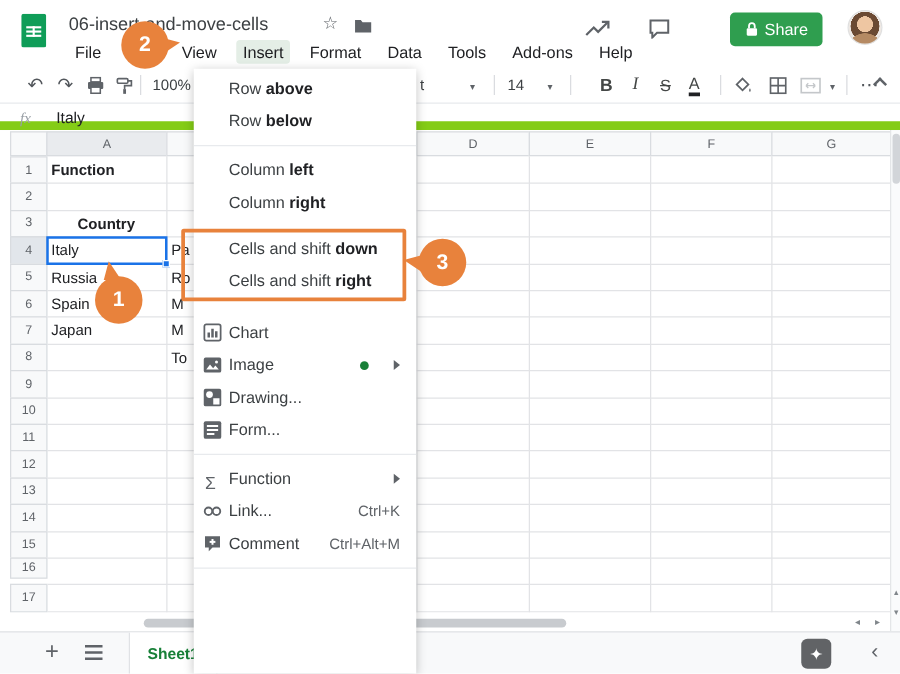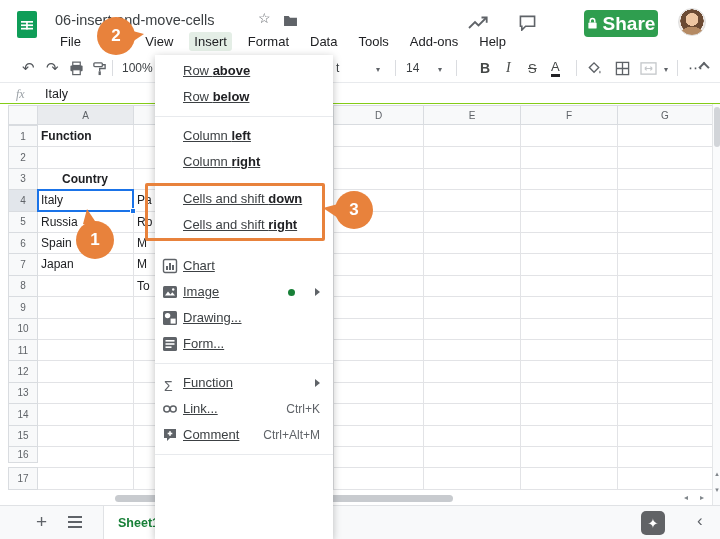--- a/index.html
+++ b/index.html
@@ -10,21 +10,21 @@
 
   
   #sheets-logo { left:17px; top:11px; width:20px; height:27px; }
   #doc-title { left:55px; top:12px; font-size:14.5px; color:#3c4043; }
   #star-icon { left:258px; top:10px; font-size:14px; color:#5f6368; cursor:pointer; }
   #folder-icon { left:283px; top:15px; }
   #stats-icon { left:468px; top:16px; }
   #comment-header-icon { left:518px; top:14px; }
   #share-btn { left:584px; top:10px; width:74px; height:27px; background:#2F9E4F; border-radius:4px;
                display:flex; align-items:center; justify-content:center; gap:5px; cursor:pointer; }
-  #share-btn span { color:#fff; font-size:19px; font-weight:bold; }
+  #share-btn span { color:#fff; font-size:13px; font-weight:normal; }
   #avatar { left:678px; top:8px; width:28px; height:28px; border-radius:50%;
             background:
               radial-gradient(circle at 50% 40%, #eec6a2 0 31%, rgba(0,0,0,0) 32%),
               radial-gradient(circle at 50% 125%, #b58a63 0 42%, rgba(0,0,0,0) 43%),
               radial-gradient(circle at 50% 46%, #6b4a33 0 60%, #efe9e4 61% 100%);
             border:1px solid #e0e0e0; cursor:pointer; }
 
   
   #menubar { left:55px; top:31px; height:21px; display:flex; align-items:center; }
   .mb-item { font-size:13px; color:#202124; margin-right:11px; padding:2px 5px; border-radius:3px; cursor:pointer; }
@@ -40,21 +40,21 @@
   .tb-text { font-size:12px; color:#3c4043; }
   #tb-bold { font-weight:bold; font-size:14px; }
   #tb-italic { font-style:italic; font-family:"Liberation Serif", serif; font-size:14px; }
   #tb-strike { text-decoration:line-through; font-size:13px; }
   #tb-color { font-size:13px; border-bottom:3px solid #202124; line-height:13px; }
   #tb-collapse { left:700px; top:10px; width:10px; height:10px; }
   #tb-collapse i { display:block; width:8px; height:8px; border-left:2px solid #5f6368; border-top:2px solid #5f6368;
                    transform:rotate(45deg) translate(1px,1px); }
 
   
-  #formula-bar { left:0; top:84px; width:720px; height:20px; border-bottom:1px solid #84cc16; background:#fff; }
+  #formula-bar { left:0; top:84px; width:720px; height:20px; border-bottom:7px solid #84cc16; background:#fff; }
   #fx-label { position:absolute; left:16px; top:3px; font-style:italic; font-family:"Liberation Serif",serif;
               color:#9aa0a6; font-size:12px; }
   #formula-value { position:absolute; left:45px; top:3px; font-size:12.5px; color:#202124; }
 
   
   #grid { left:0; top:104px; width:712px; height:386px; background:#fff; overflow:hidden; }
   .col-h, .row-h, .corner { position:absolute; background:#f8f9fa; border:1px solid #d9dce0;
         font-size:10px; color:#5f6368; display:flex; align-items:center; justify-content:center; cursor:pointer; }
   .corner { left:8px; top:1px; width:30px; height:20px; }
   .col-h { top:1px; height:20px; }
@@ -84,21 +84,21 @@
   #sheet-tab { position:absolute; left:103px; top:0px; height:33px; padding:0 14px; background:#fff;
                border-left:1px solid #e0e2e5; border-right:1px solid #e0e2e5;
                display:flex; align-items:center; font-size:12.5px; font-weight:bold; color:#188038; cursor:pointer; }
   #explore-btn { position:absolute; left:641px; top:5px; width:24px; height:24px; background:#616366; border-radius:5px;
                  color:#fff; font-size:13px; display:flex; align-items:center; justify-content:center; cursor:pointer; }
   #collapse-left { position:absolute; left:697px; top:5px; font-size:17px; color:#5f6368; cursor:pointer; }
 
   
   #insert-menu { left:155px; top:55px; width:178px; height:484px; background:#fff;
                  box-shadow:0 2px 8px rgba(0,0,0,.25); padding-top:3px; z-index:30; overflow:hidden; }
-  .mi { position:relative; height:26px; line-height:26px; padding-left:28px; font-size:13px; color:#3c4043; cursor:pointer; white-space:nowrap;text-decoration:underline; }
+  .mi { position:relative; height:26px; line-height:26px; padding-left:28px; font-size:13px; color:#3c4043; cursor:pointer; white-space:nowrap; }
   .mi b { color:#202124; }
   .mi .mic { position:absolute; left:7px; top:5px; width:16px; height:16px; }
   .mi .sigma { font-size:14px; color:#5f6368; top:3px; left:9px; }
   .mi .shortcut { position:absolute; right:13px; font-size:12px; color:#5f6368; }
   .mi .submenu { position:absolute; right:13px; top:9px; width:0; height:0;
                  border-left:5px solid #5f6368; border-top:4px solid transparent; border-bottom:4px solid transparent; }
   .mi .newdot { position:absolute; right:38px; top:10px; width:7px; height:7px; border-radius:50%; background:#188038; }
   .m-div { height:1px; background:#e8eaed; margin:6px 0; }
   .m-gap { }
 

